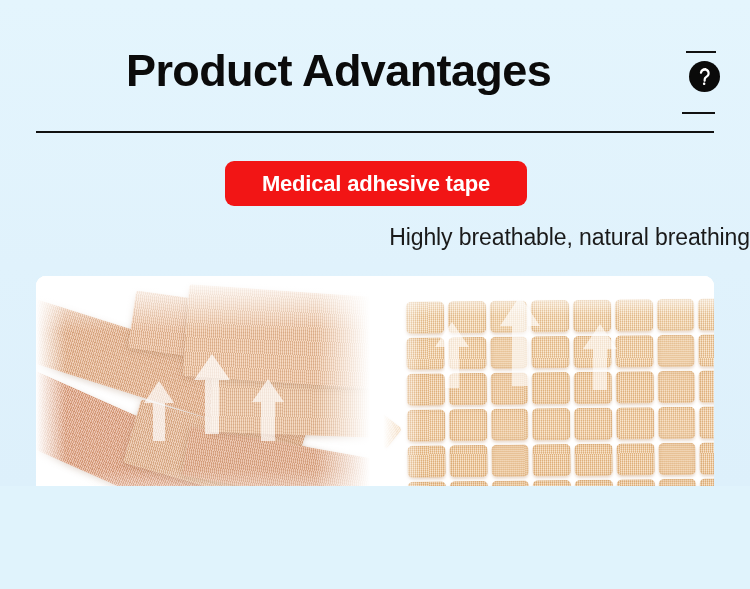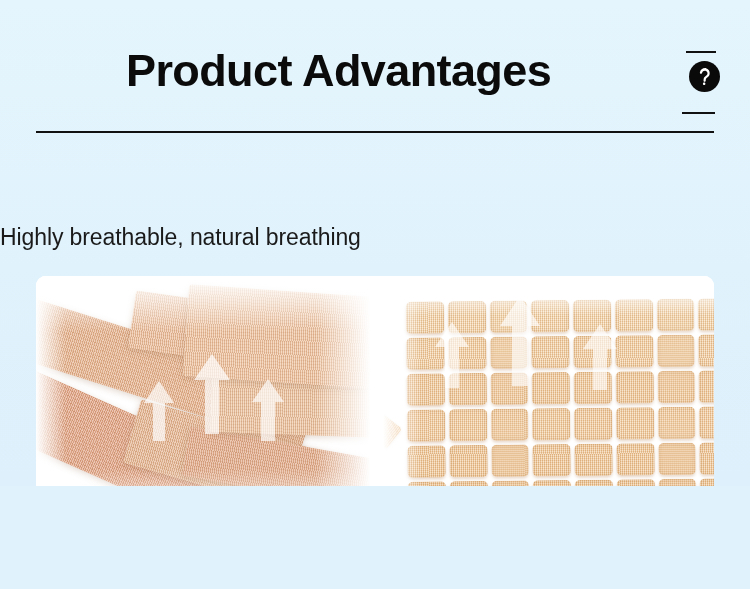--- a/index.html
+++ b/index.html
@@ -94,21 +94,21 @@
     color:#ffffff;
     letter-spacing:-0.2px;
     white-space:nowrap;
   }
 
   
   #subtitle {
     position:absolute;
     left:0; top:224px;
     width:750px;
-    text-align:left;
+    text-align:right;
     font-size:23px;
     font-weight:normal;
     color:#1a1a1a;
     letter-spacing:-0.1px;
     white-space:nowrap;
   }
 
   
   #photo-panel {
     position:absolute;
@@ -349,20 +349,23 @@
           <path d="M11.6 18.8c-.8 0-1.4.6-1.4 1.4 0 .8.6 1.4 1.4 1.4.8 0 1.4-.6 1.4-1.4 0-.8-.6-1.4-1.4-1.4z" fill="#ffffff"></path>
         </svg>
       </div>
 
       <div class="tick-line" id="tick-bottom"></div>
     </div>
 
     <div id="header-divider"></div>
   </div>
 
+  <div id="badge">
+    <span id="badge-label">Medical adhesive tape</span>
+  </div>
 
   <div id="subtitle">Highly breathable, natural breathing</div>
 
   <div id="photo-panel">
 
     <div class="photo" id="photo-tape">
       <div class="tape-stage">
 
         <div class="tape-band weave" id="band-rear"></div>
         <div class="tape-band weave" id="band-lower"></div>

